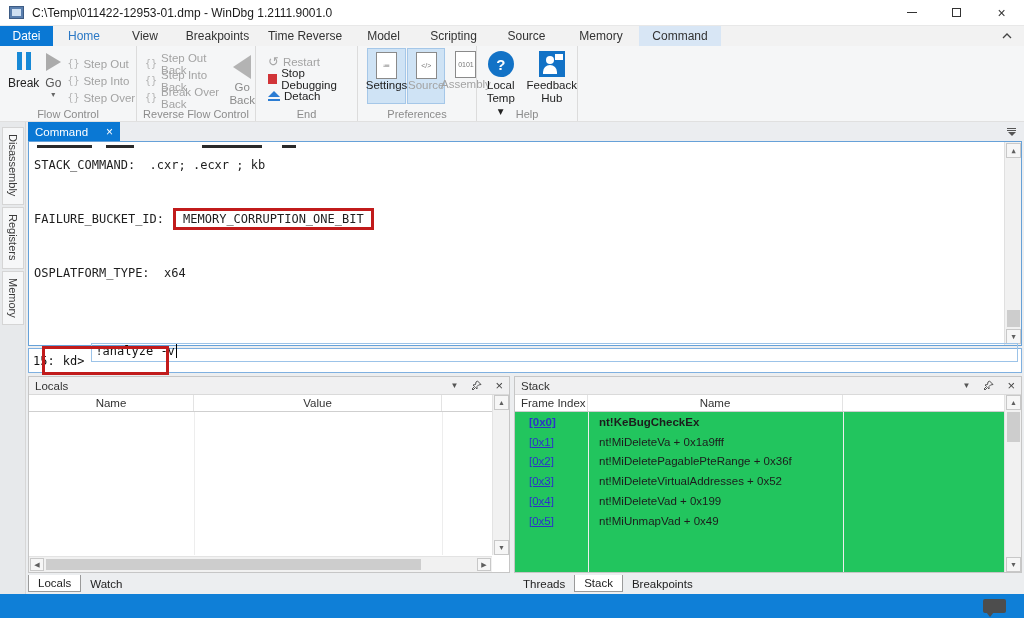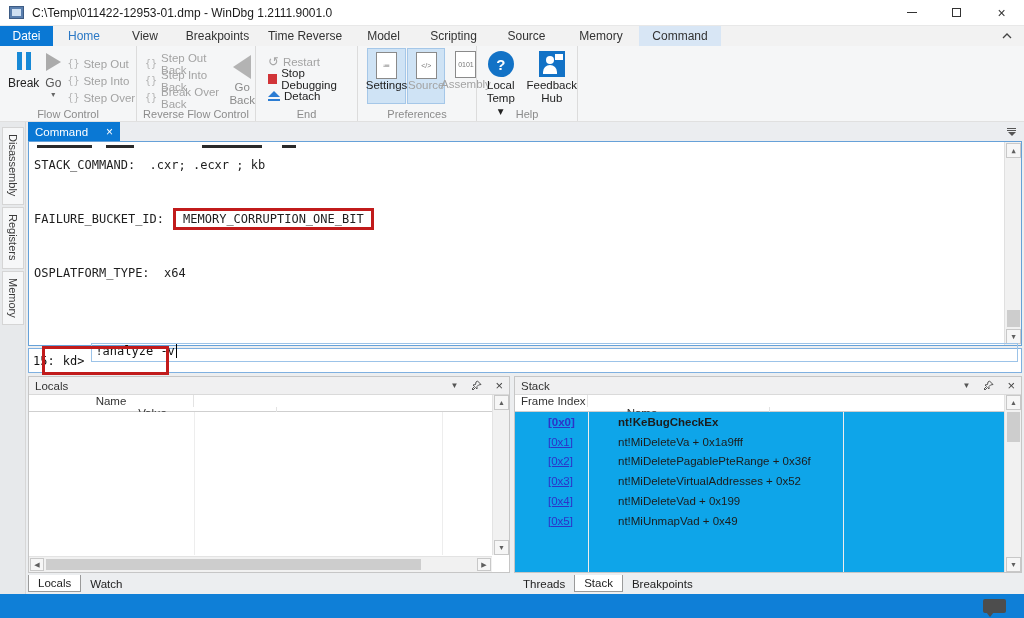--- a/index.html
+++ b/index.html
@@ -85,34 +85,34 @@
   .caret { width:1px; height:14px; background:#000; margin-left:1px; }
   .input-annotation { position:absolute; left:13px; top:-3px; width:127px; height:29px; border:3px solid #c11b1b; pointer-events:none; }
 
   
   .panel { background:#fff; border:1px solid #c6c6c6; }
   .panel-head { height:18px; background:#f0f0f1; border-bottom:1px solid #dadada; display:flex; align-items:center; font-size:11.5px; color:#333; padding:0 6px; }
   .panel-head .icons { margin-left:auto; display:flex; gap:13px; align-items:center; color:#555; }
   .panel-head .dd { font-size:8px; }
   .panel-head .x { font-size:13px; color:#444; }
   .pin-icon svg { display:block; }
-  .grid-head { height:17px; border-bottom:1px solid #cfcfcf; display:flex; font-size:11.5px; color:#333; background:#fff;flex-direction:column; }
+  .grid-head { height:17px; border-bottom:1px solid #cfcfcf; display:flex; font-size:11.5px; color:#333; background:#fff; }
   .gcol { display:flex; align-items:center; justify-content:center; border-right:1px solid #e3e3e3; height:100%; }
   .gcol.left { justify-content:flex-start; padding-left:6px; }
 
   .locals-panel { left:28px; top:376px; width:482px; height:197px; }
   .locals-body { position:absolute; left:0; top:35px; right:17px; bottom:17px; background:#fff; }
   .locals-vscroll { position:absolute; right:0; top:18px; width:17px; bottom:17px; background:#f1f1f1; border-left:1px solid #e3e3e3; }
   .locals-hscroll { position:absolute; left:0; bottom:0; right:17px; height:16px; background:#f1f1f1; border-top:1px solid #e3e3e3; }
   .hbtn { position:absolute; top:1px; width:14px; height:13px; background:#f6f6f6; border:1px solid #c8c8c8; color:#5f5f5f; font-size:7px; display:flex; align-items:center; justify-content:center; }
   .hthumb { position:absolute; top:2px; height:11px; background:#cdcdcd; }
   .colsep { position:absolute; top:35px; bottom:17px; width:1px; background:#ededed; }
 
   .stack-panel { left:514px; top:376px; width:508px; height:197px; }
-  .stack-rows { position:absolute; left:0; top:35px; right:17px; bottom:0; overflow:hidden; background:#0ea5e9;padding-left:19px; }
+  .stack-rows { position:absolute; left:0; top:35px; right:17px; bottom:0; overflow:hidden; background:#22c55e; }
   .srow { height:19.8px; display:flex; align-items:center; font-size:11.5px; }
   .srow .fidx { width:73px; padding-left:14px; color:#2d33c8; text-decoration:underline; }
   .srow .fname { padding-left:11px; color:#1c1c1c; }
   .srow.first .fidx { font-weight:bold; }
   .srow.first .fname { font-weight:bold; }
   .stack-vscroll { position:absolute; right:0; top:18px; width:17px; bottom:0; background:#f1f1f1; border-left:1px solid #e3e3e3; }
   .stack-colsep { position:absolute; top:35px; bottom:0; width:1px; background:#ededed; }
 
   
   .btabs { top:575px; height:17px; display:flex; font-size:11.5px; color:#222; align-items:stretch; }

